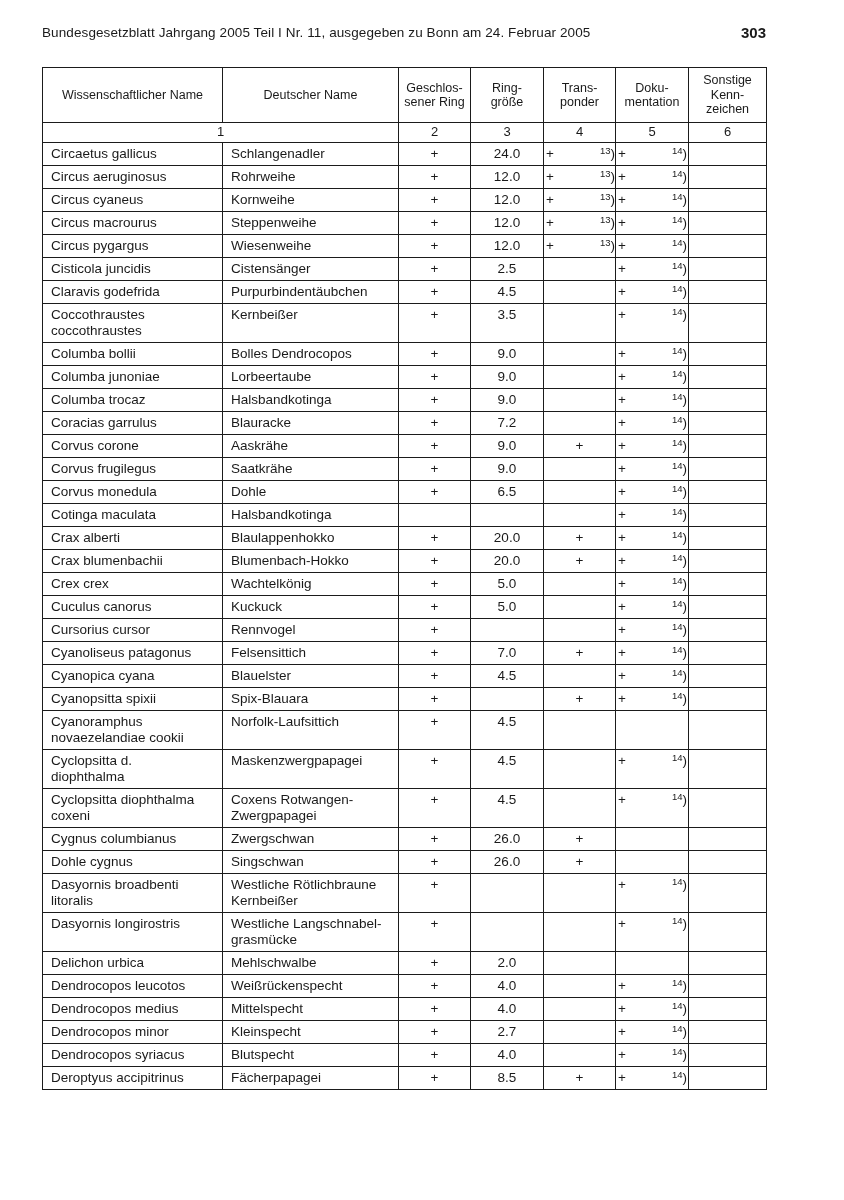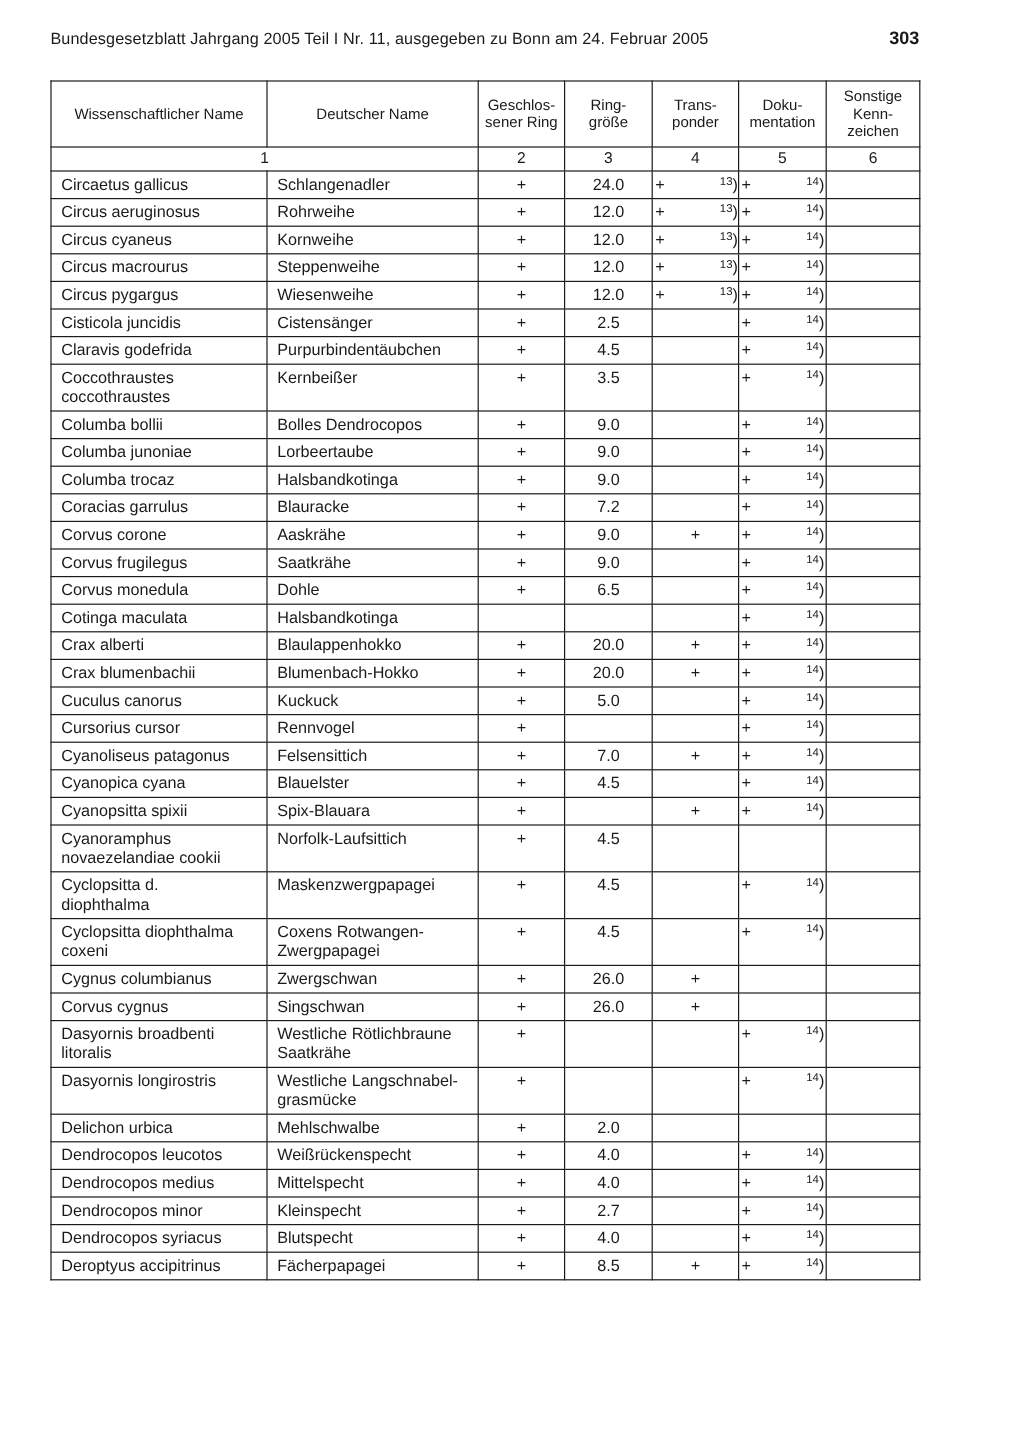--- a/index.html
+++ b/index.html
@@ -281,20 +281,29 @@
       <tr>
         <td class="c-sci">Crax blumenbachii</td>
         <td class="c-de">Blumenbach-Hokko</td>
         <td class="c-num">+</td>
         <td class="c-num">20.0</td>
         <td class="c-num">+</td>
         <td class="c-num">+<sup>14</sup>)</td>
         <td class="c-num"></td>
       </tr>
       <tr>
+        <td class="c-sci">Crex crex</td>
+        <td class="c-de">Wachtelkönig</td>
+        <td class="c-num">+</td>
+        <td class="c-num">5.0</td>
+        <td class="c-num"></td>
+        <td class="c-num">+<sup>14</sup>)</td>
+        <td class="c-num"></td>
+      </tr>
+      <tr>
         <td class="c-sci">Cuculus canorus</td>
         <td class="c-de">Kuckuck</td>
         <td class="c-num">+</td>
         <td class="c-num">5.0</td>
         <td class="c-num"></td>
         <td class="c-num">+<sup>14</sup>)</td>
         <td class="c-num"></td>
       </tr>
       <tr>
         <td class="c-sci">Cursorius cursor</td>
@@ -366,33 +375,33 @@
       <tr>
         <td class="c-sci">Cygnus columbianus</td>
         <td class="c-de">Zwergschwan</td>
         <td class="c-num">+</td>
         <td class="c-num">26.0</td>
         <td class="c-num">+</td>
         <td class="c-num"></td>
         <td class="c-num"></td>
       </tr>
       <tr>
-        <td class="c-sci">Corvus cygnus</td>
+        <td class="c-sci">Dohle cygnus</td>
         <td class="c-de">Singschwan</td>
         <td class="c-num">+</td>
         <td class="c-num">26.0</td>
         <td class="c-num">+</td>
         <td class="c-num"></td>
         <td class="c-num"></td>
       </tr>
       <tr>
         <td class="c-sci">Dasyornis broadbenti
 litoralis</td>
         <td class="c-de">Westliche Rötlichbraune
-Saatkrähe</td>
+Kernbeißer</td>
         <td class="c-num">+</td>
         <td class="c-num"></td>
         <td class="c-num"></td>
         <td class="c-num">+<sup>14</sup>)</td>
         <td class="c-num"></td>
       </tr>
       <tr>
         <td class="c-sci">Dasyornis longirostris</td>
         <td class="c-de">Westliche Langschnabel-
 grasmücke</td>

